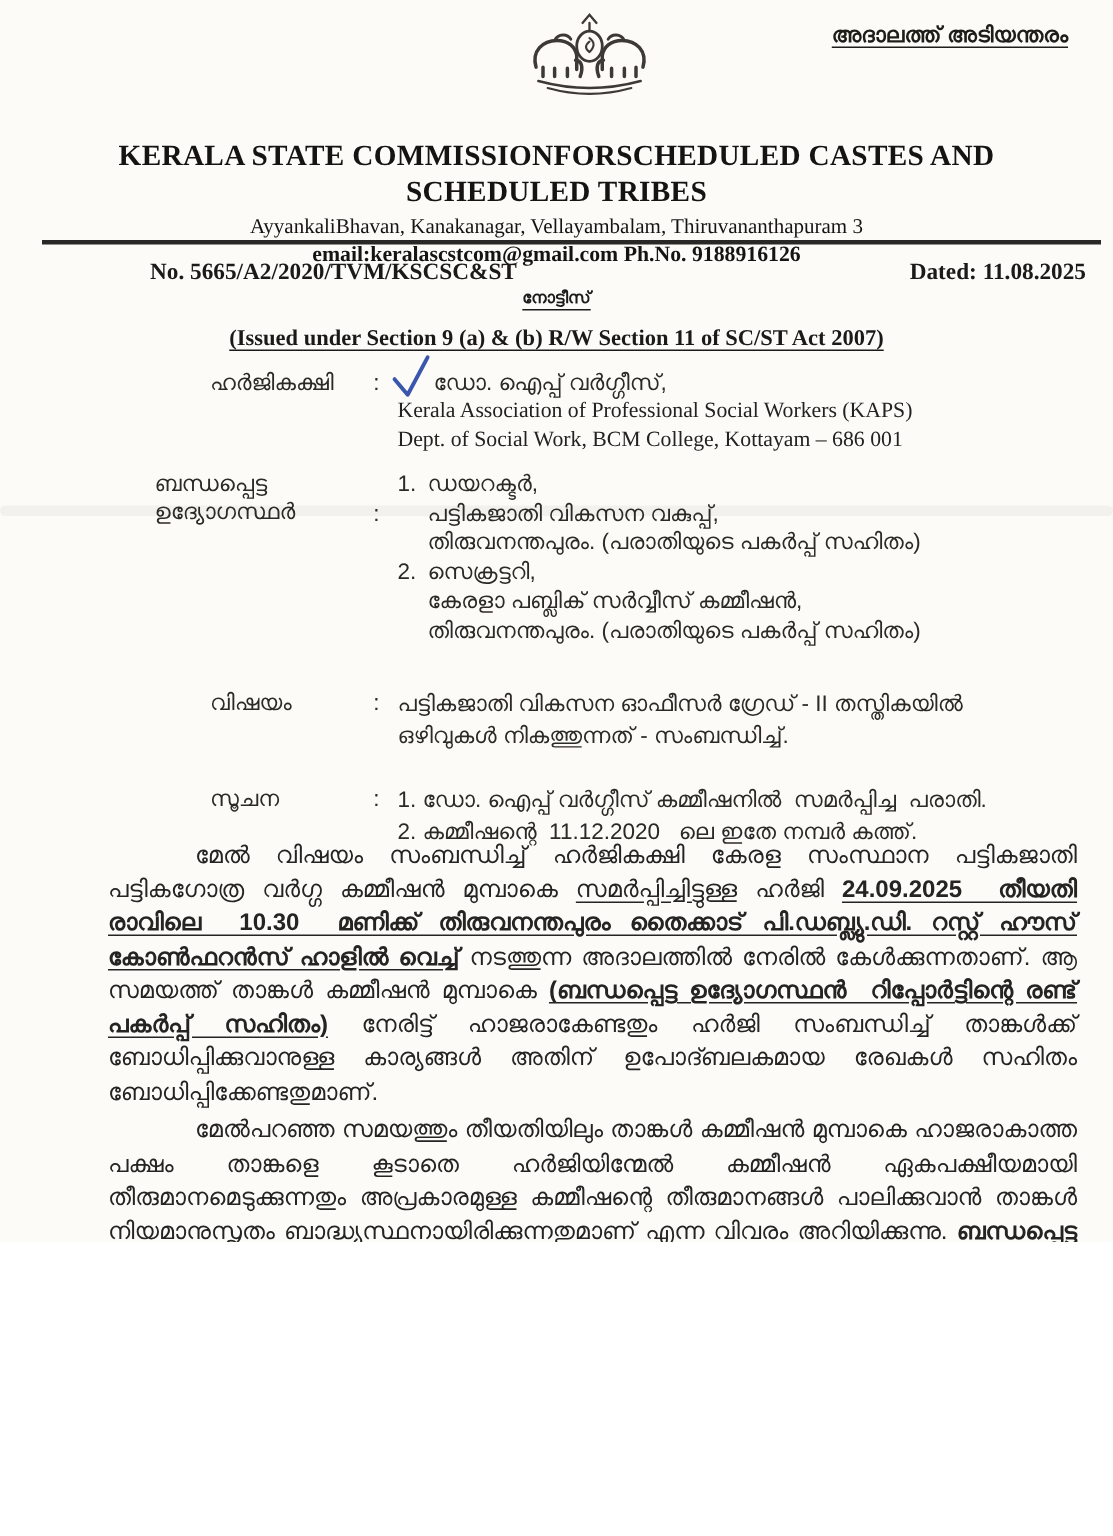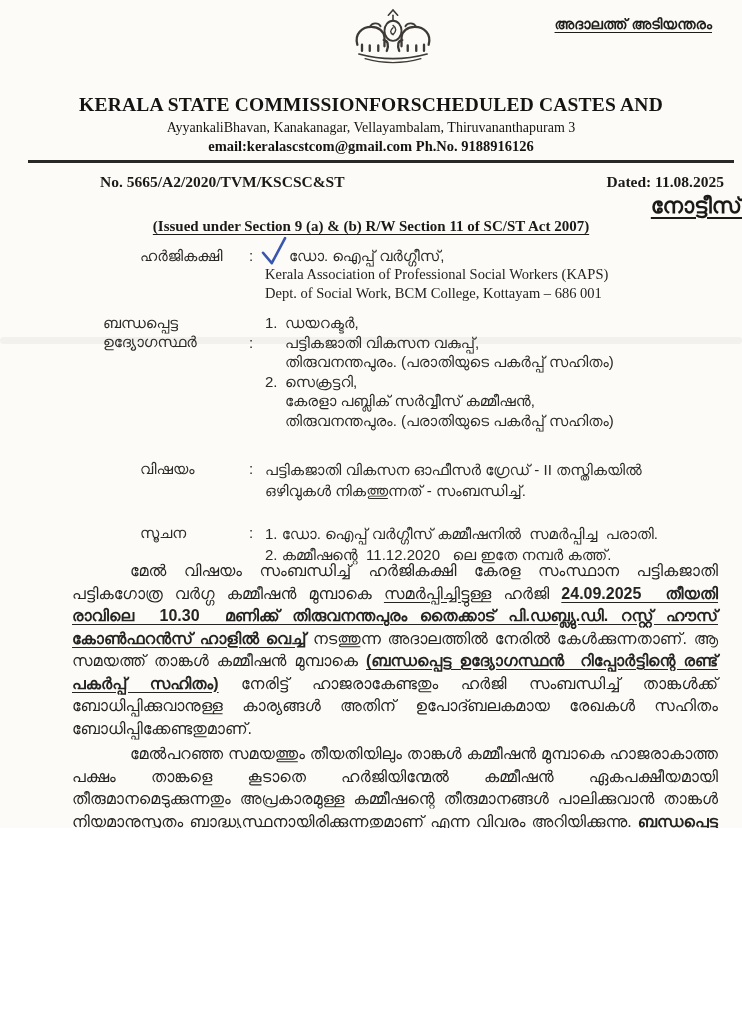--- a/index.html
+++ b/index.html
@@ -24,22 +24,22 @@
   }
   .org-block{position:absolute;top:70px;left:0;right:0;text-align:center;font-family:"Liberation Serif", serif;color:#161412;margin-top:23px;}
   .org-name{font-weight:bold;font-size:19.5px;line-height:24px;letter-spacing:0.2px;}
   .org-address{font-size:14px;margin-top:3px;}
   .org-contact{font-size:14.5px;font-weight:bold;margin-top:2px;}
   .rule{position:absolute;top:160px;left:28px;right:8px;height:0;border-top:3px solid #2a2826;}
 
   
   .ref-row{position:absolute;top:173px;left:100px;right:18px;display:flex;justify-content:space-between;
     font-family:"Liberation Serif", serif;font-weight:bold;font-size:15.5px;color:#1c1a18;}
-  .notice-title{position:absolute;top:193px;left:0;right:0;text-align:right;
-    font-weight:bold;font-size:22px;color:#1c1a18;text-decoration:underline;text-underline-offset:4px;}
+  .notice-title{position:absolute;top:193px;left:0;right:0;text-align:center;
+    font-weight:bold;font-size:11px;color:#1c1a18;text-decoration:underline;text-underline-offset:4px;}
   .notice-subtitle{position:absolute;top:218px;left:0;right:0;text-align:center;
     font-family:"Liberation Serif", serif;font-weight:bold;font-size:15px;color:#1c1a18;
     text-decoration:underline;text-underline-offset:3px;}
 
   
   .parties{position:absolute;top:246px;left:103px;right:20px;font-size:15px;}
   .prow{display:grid;grid-template-columns:134px 28px 1fr;}
   .plabel{line-height:19px;}
   .plabel.indent{padding-left:37px;}
   .pcolon{text-align:center;line-height:19px;}
@@ -98,20 +98,21 @@
 
       <path d="M16,62 Q60,74 104,62" stroke-width="2.2"></path>
       <path d="M24,68 Q60,78 96,68" stroke-width="1.8"></path>
     </g>
   </svg>
 
   <div class="urgent">അദാലത്ത് അടിയന്തരം</div>
 
   <div class="org-block">
     <div class="org-name">KERALA STATE COMMISSIONFORSCHEDULED CASTES AND</div>
+    <div class="org-name">SCHEDULED TRIBES</div>
     <div class="org-address">AyyankaliBhavan, Kanakanagar, Vellayambalam, Thiruvananthapuram 3</div>
     <div class="org-contact">email:keralascstcom@gmail.com    Ph.No. 9188916126</div>
   </div>
   <div class="rule"></div>
 
   <div class="ref-row">
     <span>No. 5665/A2/2020/TVM/KSCSC&amp;ST</span>
     <span>Dated: 11.08.2025</span>
   </div>
 

